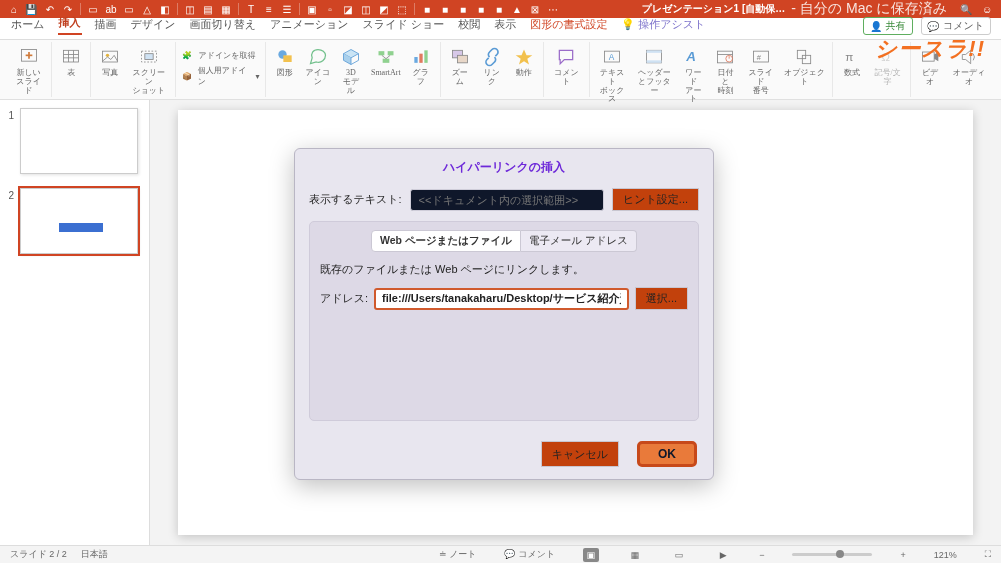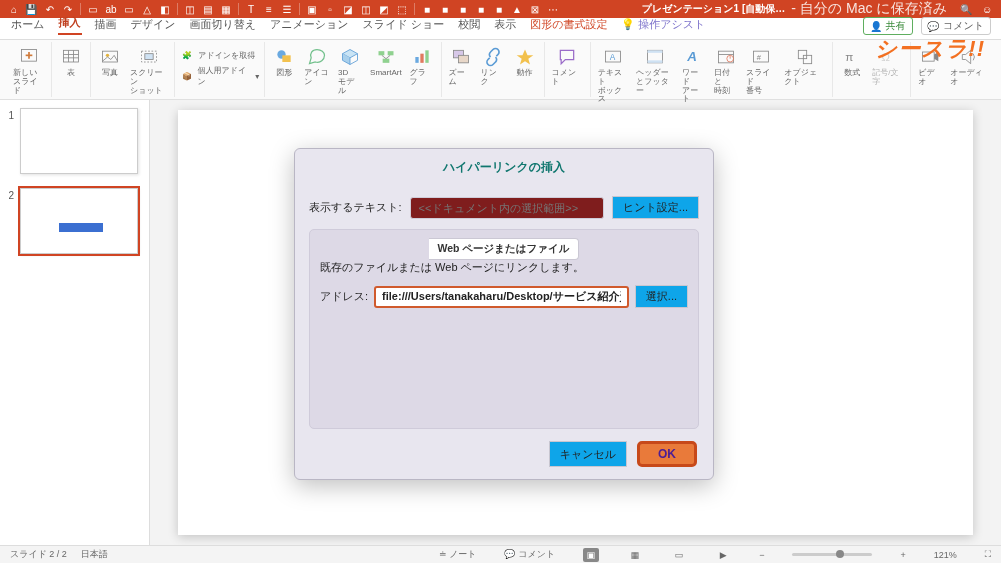--- a/index.html
+++ b/index.html
@@ -69,21 +69,21 @@
     background: #fafafa;
     border-bottom: 1px solid #e0e0e0;
     display: flex;
     align-items: stretch;
     padding: 2px 6px;
   }
   .group { display:flex; flex-direction:column; align-items:center; justify-content:flex-start; padding:2px 5px; border-right:1px solid #e8e8e8;}
   .group:last-child{border-right:none;}
   .big-btn { display:flex; flex-direction:column; align-items:center; gap:1px; font-size:8px; color:#666; padding:2px 2px; cursor:pointer;}
   .big-btn .ic { width:24px; height:22px; display:flex; align-items:center; justify-content:center; }
-  .big-btn .lbl { line-height:1.1; text-align:left; white-space:pre-line; max-width:44px;}
+  .big-btn .lbl { line-height:1.1; text-align:center; white-space:pre-line; max-width:44px;font-family:Liberation Serif, serif;}
   .row-btns { display:flex; gap:4px; align-items:flex-start;}
   .addin-row { display:flex; flex-direction:column; gap:3px; font-size:8px; color:#666; padding-top:4px;}
   .addin-row .aline{ display:flex; align-items:center; gap:4px;}
   .ic svg { width:22px; height:20px;}
   .mini-ic { width:14px; height:14px; display:inline-flex; align-items:center; justify-content:center;}
 
   
   .workspace {
     display:flex;
     height: calc(563px - 18px - 22px - 60px - 18px);
@@ -110,62 +110,62 @@
   .dialog {
     position:absolute;
     left:294px; top:148px;
     width:420px; height:332px;
     background:#e8e6ef;
     border:1px solid #b9b6c4;
     border-radius:6px;
     box-shadow:0 6px 25px rgba(0,0,0,.25);
     display:flex; flex-direction:column;
   }
-  .dlg-title { text-align:center; font-size:12px; font-weight:600; padding:10px 0 20px; color:#0f766e;}
+  .dlg-title { text-align:center; font-size:12px; font-weight:600; padding:10px 0 12px; color:#6d28d9;}
   .dlg-body { padding:0 14px; flex:1;}
   .dlg-row { display:flex; align-items:center; gap:8px; margin-bottom:10px;}
   .dlg-label { font-size:11px; color:#222; white-space:nowrap;}
   .dlg-input {
     flex:1; height:22px;
-    background:#7f1d1d; border:1px solid #cfcdd9; border-radius:3px;
+    background:#0f172a; border:1px solid #cfcdd9; border-radius:3px;
     padding:0 8px; font-size:11px; color:#999;
   }
   .dlg-btn {
-    background:#0ea5e9; border:1px solid #c8c6d0; border-radius:0;
+    background:#c2410c; border:1px solid #c8c6d0; border-radius:0;
     padding:3px 10px; font-size:11px; color:#222; cursor:pointer;text-align:center;
   }
   .dlg-panel {
     background:#ddd9e6; border:1px solid #cfcbda; border-radius:5px;
     padding:8px 10px 10px; height:200px;
   }
-  .seg { display:flex; gap:0; justify-content:center;}
+  .seg { display:flex; gap:0; margin-bottom:10px; justify-content:center;}
   .seg-btn {
     background:#ece9f3; border:1px solid #cbc8d4; padding:3px 8px;
     font-size:10.5px; color:#333; cursor:pointer;
   }
   .seg-btn:first-child{border-radius:4px 0 0 4px;}
   .seg-btn:last-child{border-radius:0 4px 4px 0; border-left:none;}
   .seg-btn.middle{border-left:none;}
   .seg-btn.active{ background:#fff; font-weight:600;}
   .panel-text { font-size:11px; color:#222; margin-bottom:10px;}
   .addr-row { display:flex; align-items:center; gap:6px;}
   .addr-input {
     flex:1; height:22px;
     border:2px solid #d05a2d; border-radius:3px;
     padding:0 6px; font-size:11px; font-weight:600; color:#222;
     background:#fff;
   }
   .dlg-footer {
-    display:flex; justify-content:flex-end; gap:10px;
+    display:flex; justify-content:flex-end; 
     padding:8px 16px 12px;
   }
   .ok-btn {
-    background:#e97a3a; color:#4c1d95; font-weight:700;
+    background:#e97a3a; color:#0f172a; font-weight:700;
     border:3px solid #c7491a; border-radius:5px;
-    padding:3px 18px; font-size:12px; cursor:pointer;
+    padding:3px 18px; font-size:12px; cursor:pointer;margin-left:18px;
   }
 
   
   .status {
     height:18px; background:#f4f4f4; border-top:1px solid #ddd;
     display:flex; align-items:center; padding:0 10px;
     font-size:9px; color:#666; gap:14px;
   }
   .status .right { margin-left:auto; display:flex; align-items:center; gap:28px;}
   .view-btn { width:16px; height:14px; display:inline-flex; align-items:center; justify-content:center; cursor:pointer; }
@@ -529,20 +529,21 @@
   <div class="dlg-title">ハイパーリンクの挿入</div>
   <div class="dlg-body">
     <div class="dlg-row">
       <span class="dlg-label">表示するテキスト:</span>
       <input class="dlg-input" readonly="" placeholder="&lt;&lt;ドキュメント内の選択範囲&gt;&gt;" style="">
       <button class="dlg-btn">ヒント設定...</button>
     </div>
     <div class="dlg-panel">
       <div class="seg">
         <button class="seg-btn active">Web ページまたはファイル</button>
+        <button class="seg-btn">電子メール アドレス</button>
       </div>
       <div class="panel-text">既存のファイルまたは Web ページにリンクします。</div>
       <div class="addr-row">
         <span class="dlg-label">アドレス:</span>
         <input class="addr-input" value="file:///Users/tanakaharu/Desktop/サービス紹介資料.p" style="">
         <button class="dlg-btn">選択...</button>
       </div>
     </div>
   </div>
   <div class="dlg-footer">

